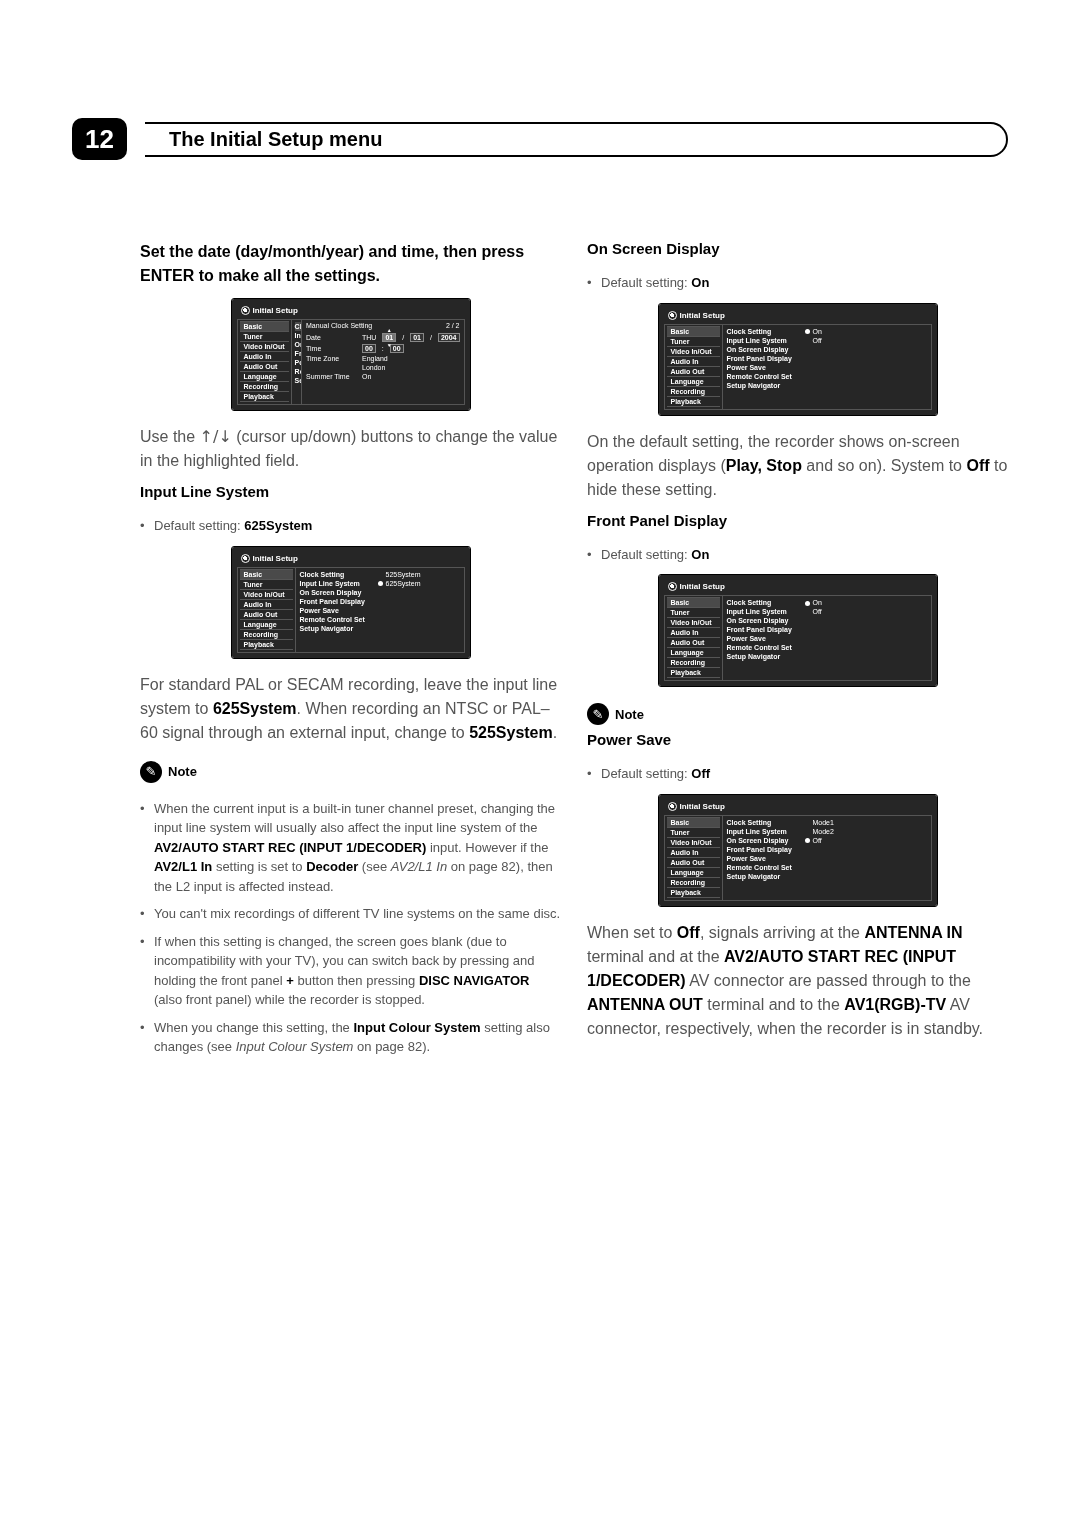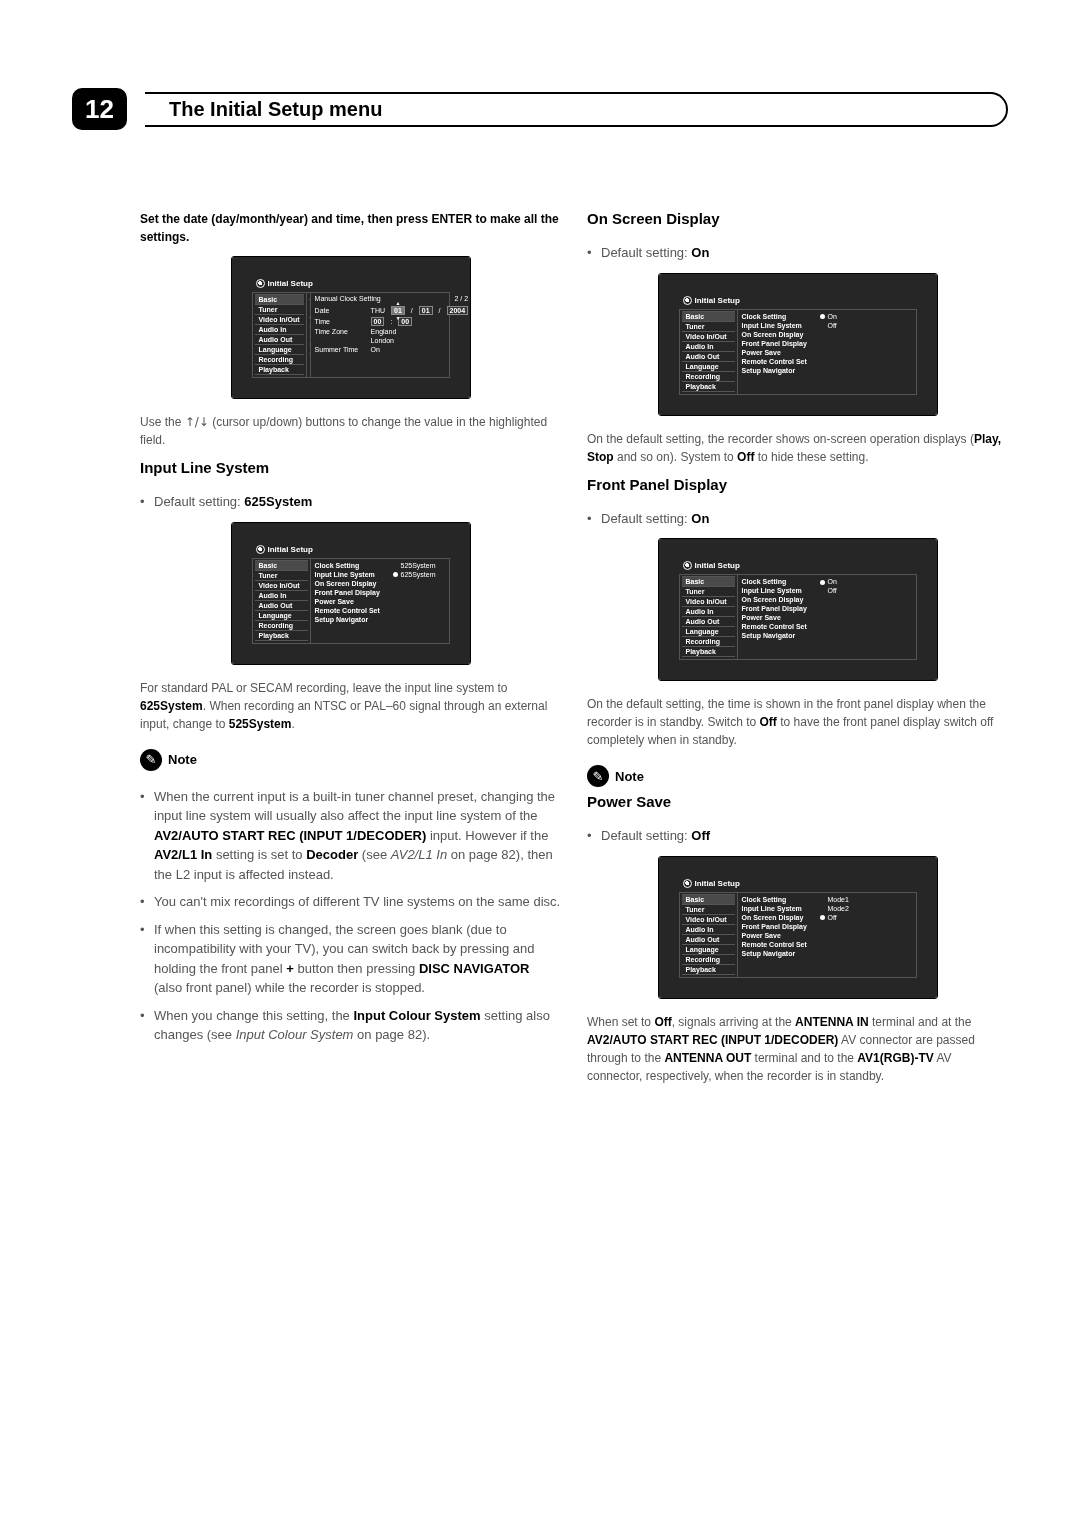--- a/index.html
+++ b/index.html
@@ -12,21 +12,21 @@
   }
   .page {
     width: 1080px;
     min-height: 1528px;
     position: relative;
     padding: 0;
   }
   .header-row {
     display: flex;
     align-items: center;
-    margin: 88px 72px 0 72px;
+    margin: 118px 72px 0 72px;
   }
   .chapter-badge {
     background: #000;
     color: #fff;
     font-weight: bold;
     font-size: 26px;
     width: 55px;
     height: 42px;
     border-radius: 10px;
     display: flex;
@@ -54,21 +54,21 @@
     gap: 26px;
     margin: 80px 72px 0 140px;
   }
   .col { flex: 1; min-width: 0; }
   .section-head {
     font-weight: bold;
     font-size: 15px;
     margin-bottom: 4px;
   }
   .body-text {
-    font-size: 12px;
+    font-size: 16px;
     line-height: 1.5;
     color: #555;
     margin-bottom: 10px;
   }
   .body-text b { color: #000; }
   .bullet-list { list-style: none; margin: 16px 0 10px 0; padding-left: 0; }
   .bullet-list li {
     font-size: 13px;
     line-height: 1.5;
     color: #555;
@@ -109,21 +109,21 @@
     overflow: hidden;
     margin: 10px auto 14px auto;
     width: 240px;
     font-size: 7px;
     color: #fff;
     position: relative;
   }
   .screenshot.wider { width: 280px; }
   .ss-inner {
     background: #262626;
-    padding: 20px;
+    padding: 5px;
   }
   .ss-title-row {
     display: flex;
     align-items: center;
     gap: 3px;
     font-size: 8px;
     padding: 2px 4px 4px 4px;
   }
   .ss-disc {
     width: 9px; height: 9px; border-radius: 50%;
@@ -456,23 +456,20 @@
               <div class="ss-mid-item">Setup Navigator</div>
             </div>
             <div class="ss-right">
               <div class="ss-right-item sel"><span class="dot"></span><span>On</span></div>
               <div class="ss-right-item"><span class="dot"></span><span>Off</span></div>
             </div>
           </div>
         </div>
       </div>
 
-      <p class="body-text">
-        <span>On the default setting, the time is shown in the front panel display when the recorder is in standby. Switch to </span><b>Off</b><span> to have the front panel display switch off completely when in standby.</span>
-      </p>
 
       <div class="note-row">
         <div class="note-icon">✎</div>
         <div class="note-label">Note</div>
       </div>
 
       <div class="section-head">Power Save</div>
       <ul class="bullet-list">
         <li>
           <span>Default setting: </span><b>Off</b>

